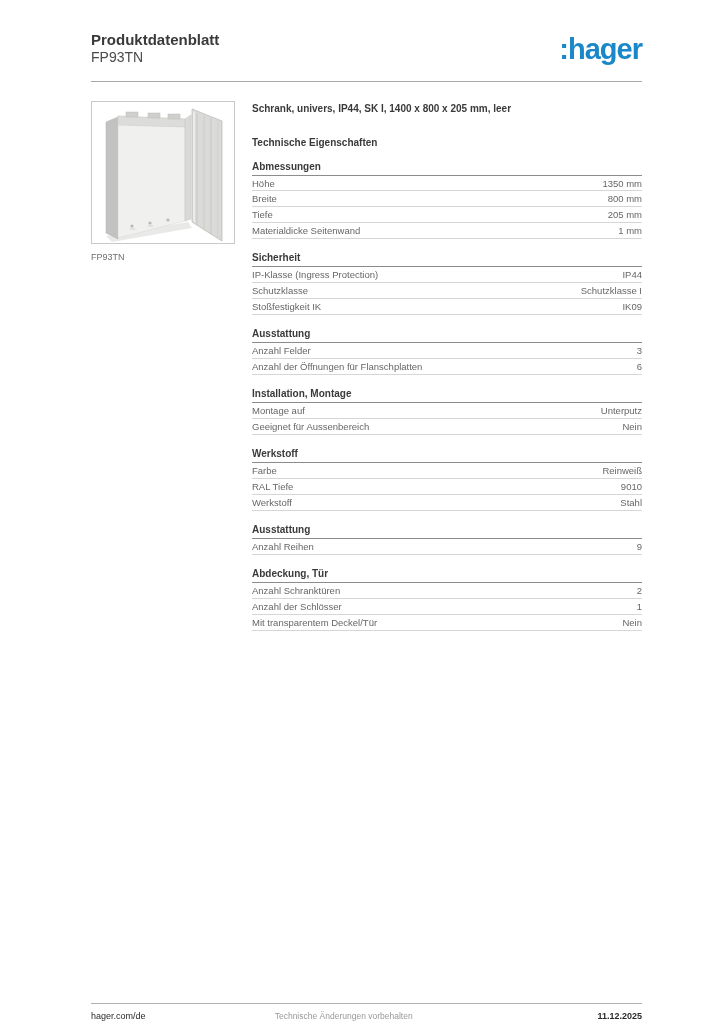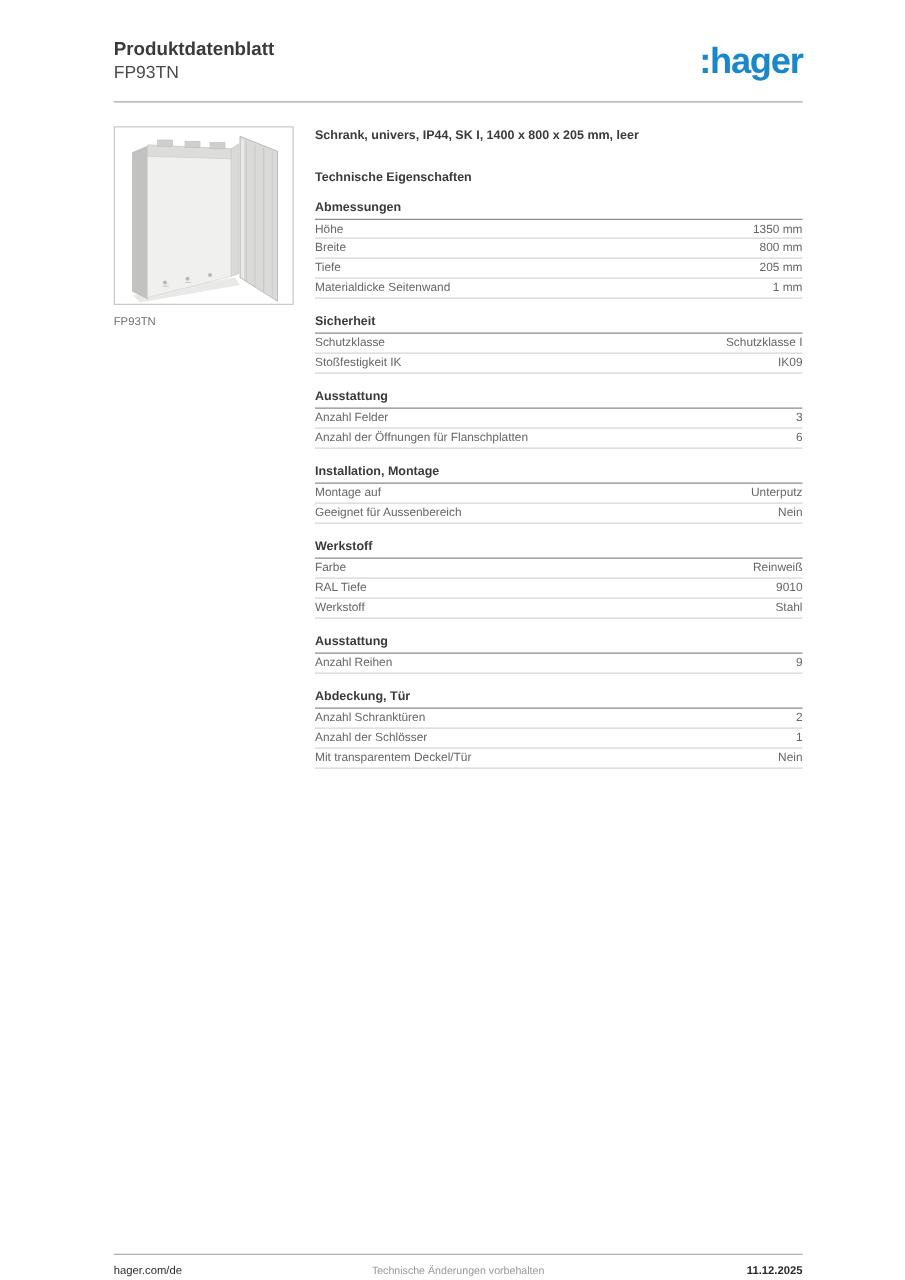--- a/index.html
+++ b/index.html
@@ -134,21 +134,20 @@
     font-size: 9px;
     font-weight: normal;
     color: #2a2a2a;
     flex: 1 0 0;
     text-align: left;
   }
   .footer-center {
     font-size: 8.5px;
     color: #999999;
     flex: 1 0 0;
-    text-align: center;
   }
   .footer-right {
     font-size: 9px;
     font-weight: bold;
     color: #2a2a2a;
     flex: 1 0 0;
     text-align: right;
   }
 </style>
 </head>
@@ -223,20 +222,24 @@
               <span class="spec-value">205 mm</span>
             </div>
             <div class="spec-row">
               <span class="spec-label">Materialdicke Seitenwand</span>
               <span class="spec-value">1 mm</span>
             </div>
           </div>
           <div class="section">
             <div class="section-title">Sicherheit</div>
             <div class="spec-row">
+              <span class="spec-label">IP-Klasse (Ingress Protection)</span>
+              <span class="spec-value">IP44</span>
+            </div>
+            <div class="spec-row">
               <span class="spec-label">Schutzklasse</span>
               <span class="spec-value">Schutzklasse I</span>
             </div>
             <div class="spec-row">
               <span class="spec-label">Stoßfestigkeit IK</span>
               <span class="spec-value">IK09</span>
             </div>
           </div>
           <div class="section">
             <div class="section-title">Ausstattung</div>

